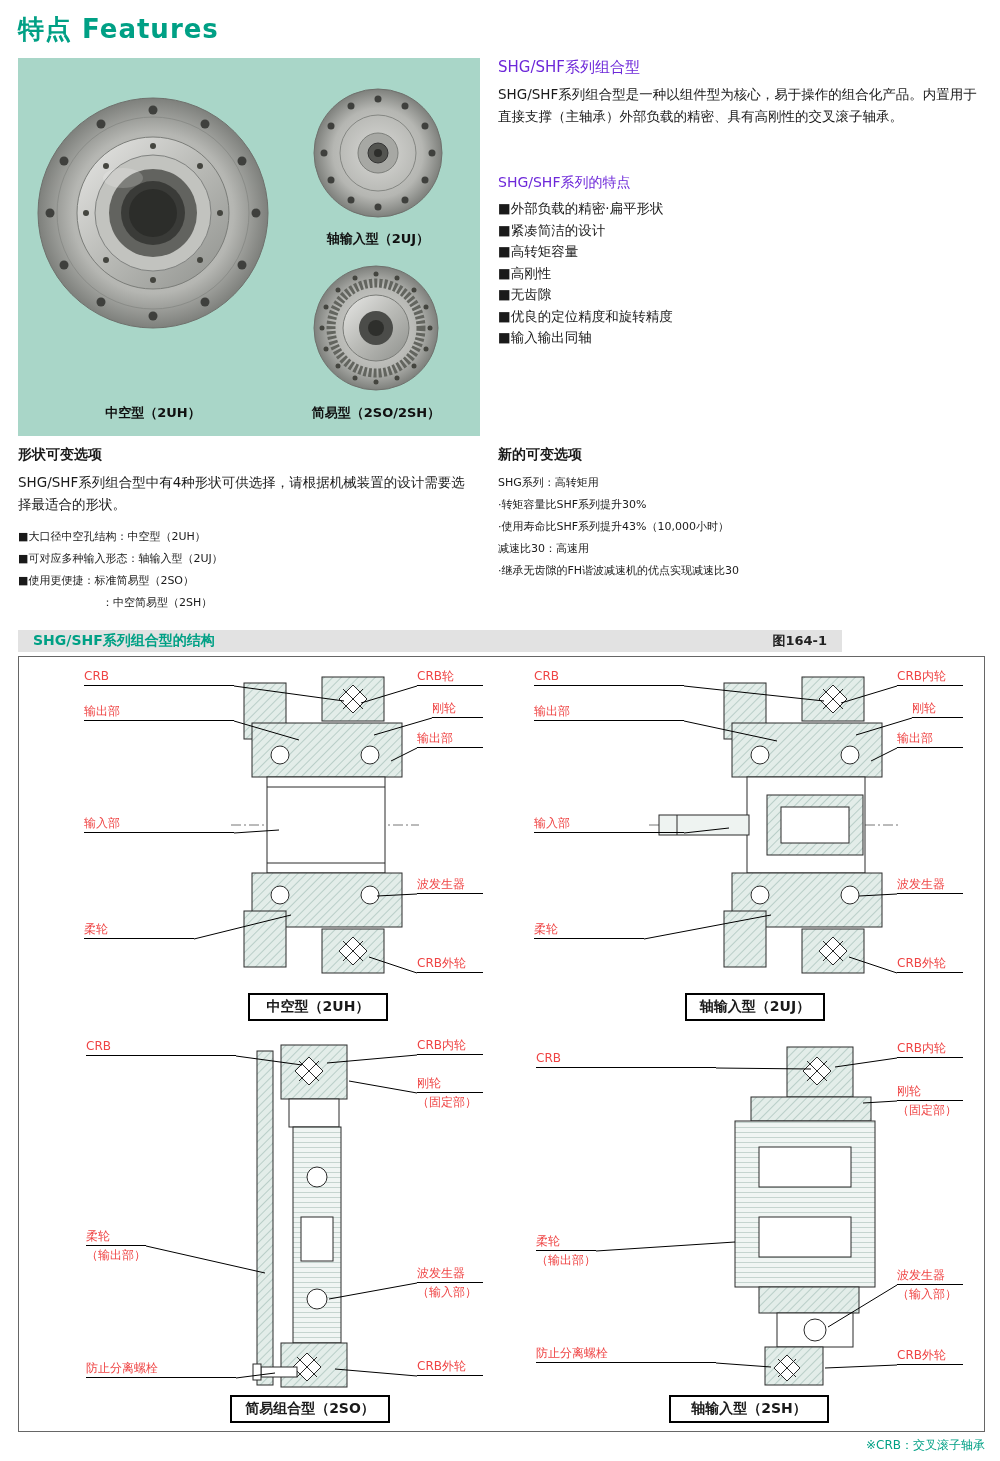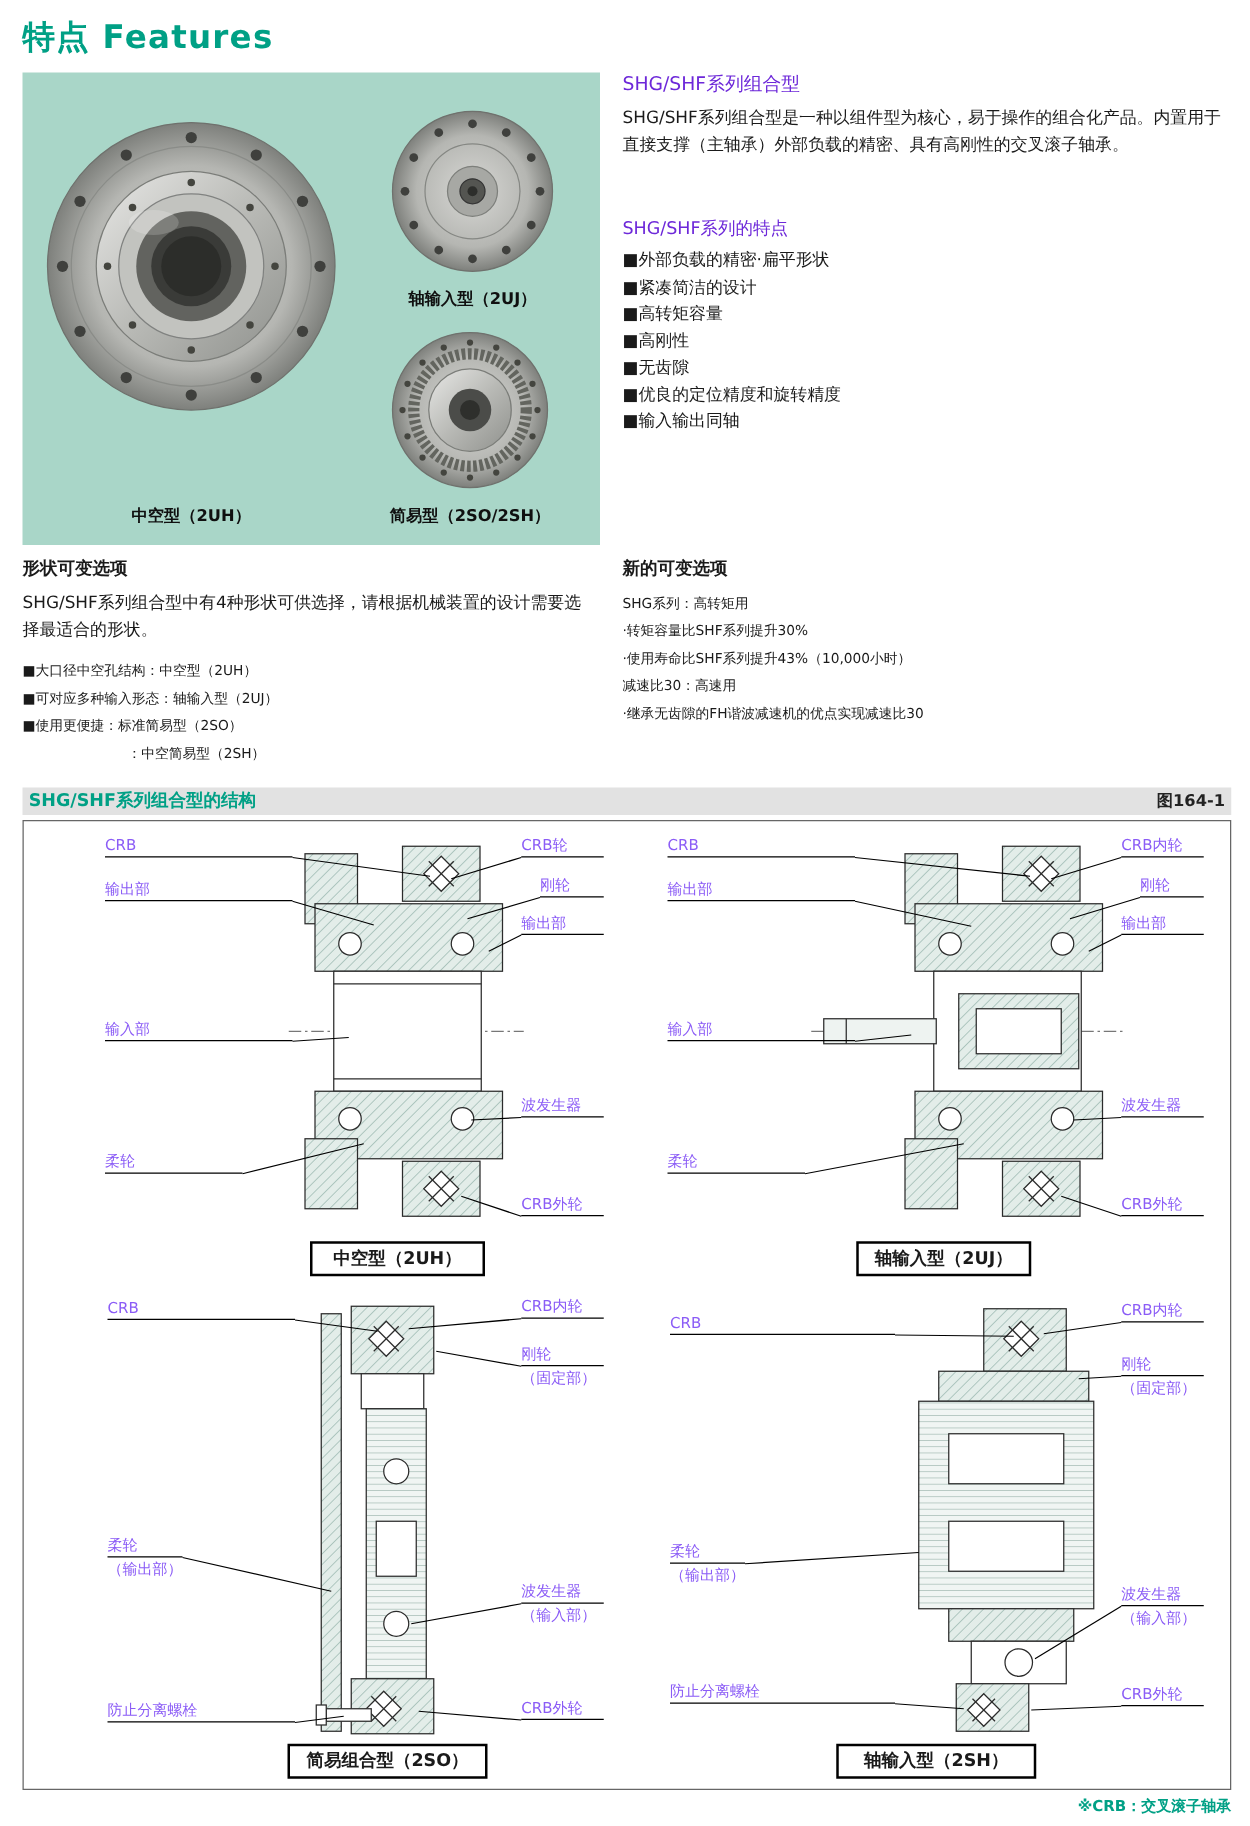--- a/index.html
+++ b/index.html
@@ -12,33 +12,33 @@
   .photo-panel{left:18px;top:58px;width:462px;height:378px;background:#a9d6c8}
   .plabel{position:absolute;font-size:13px;color:#101010;text-align:center;font-weight:bold}
   
   .col-h{font-size:15px;font-weight:normal;color:#6d28d9}
   .body-text{font-size:13.5px;line-height:1.62;color:#1a1a1a}
   .feat{font-size:13.5px;line-height:21.5px;color:#1a1a1a}
   .mid-h{font-size:14px;font-weight:bold}
   .mid-line{font-size:11px;line-height:22px}
   .indent4{padding-left:84px}
   
-  .sec-bar{left:18px;top:630px;width:967px;height:22px;background:#e2e2e2;display:flex;
-           justify-content:space-between;align-items:center;padding:0 5px}
+  .sec-bar{left:18px;top:630px;width:824px;height:22px;background:#e2e2e2;display:flex;
+           justify-content:space-between;align-items:center;padding:0 15px}
   .sec-bar .l{color:#00a085;font-weight:bold;font-size:14px}
   .sec-bar .r{font-weight:bold;font-size:13px;color:#222}
   .struct-box{left:18px;top:656px;width:967px;height:776px;border:1px solid #666;background:#fff}
   .dq{position:absolute}
   .dsvg{position:absolute;left:0;top:0}
-  .dlabel{position:absolute;font-size:12px;line-height:13px;color:#8b5cf6}
+  .dlabel{position:absolute;font-size:12px;line-height:13px;color:#ef4444}
   .dlabel .ul{display:block;border-bottom:1px solid #000;padding-bottom:2px;white-space:nowrap}
   .dlabel .sub{display:block;padding-top:3px;white-space:nowrap}
   .dcap{position:absolute;border:2px solid #000;background:#fff;font-size:14px;font-weight:bold;
         text-align:center;padding:3px 0;white-space:nowrap}
-  .note{color:#00a085;font-weight:bold;font-size:12px;right:15px;top:1437px;text-align:center}
+  .note{color:#00a085;font-weight:normal;font-size:12px;right:15px;top:1437px;text-align:center}
 </style>
 </head>
 <body>
 
 <svg width="0" height="0" style="position:absolute" aria-hidden="true">
   <defs>
     <pattern id="hatch" patternUnits="userSpaceOnUse" width="6" height="6" patternTransform="rotate(45)">
       <rect width="6" height="6" fill="#e3ede9"></rect>
       <line x1="0" y1="0" x2="0" y2="6" stroke="#8fb0a7" stroke-width="1"></line>
     </pattern>

